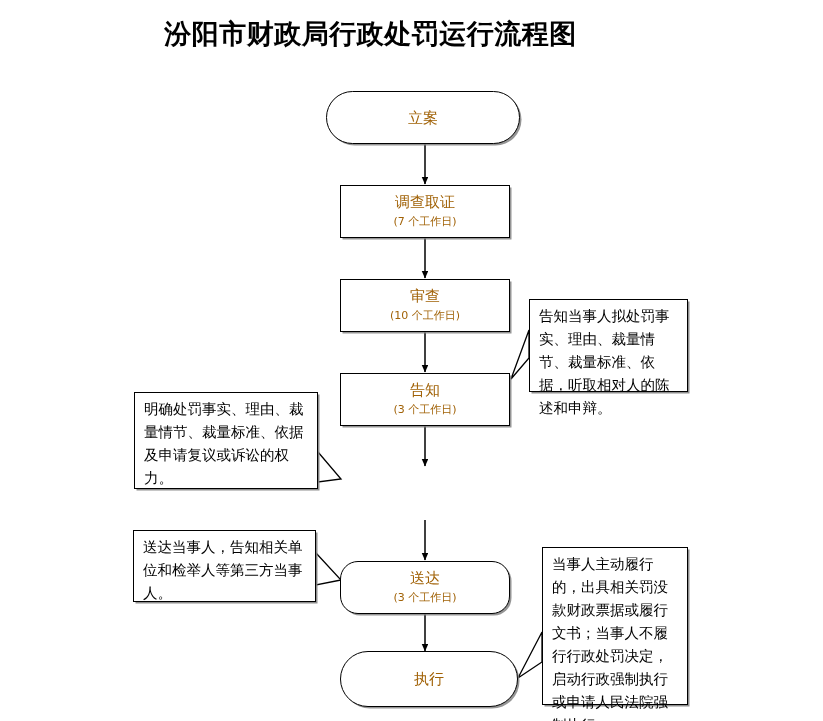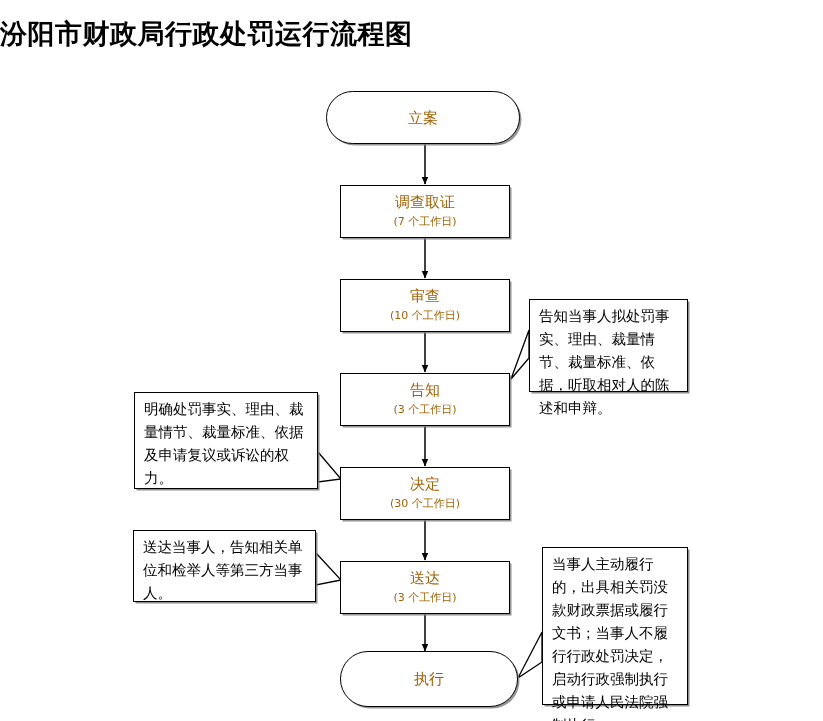--- a/index.html
+++ b/index.html
@@ -28,21 +28,21 @@
     width: 823px;
     height: 721px;
     pointer-events: none;
   }
 
   .page-title {
     position: absolute;
     left: 0;
     top: 16px;
     width: 741px;
-    text-align: left;
+    text-align: center;
     font-size: 27px;
     font-weight: bold;
     color: #000000;
     letter-spacing: 0.5px;
     white-space: nowrap;
   }
 
   
   .node {
     position: absolute;
@@ -127,26 +127,22 @@
   <div class="node" style="left:340px; top:279px; width:170px; height:53px;">
     <div class="line1">审查</div>
     <div class="line2">(10 个工作日)</div>
   </div>
 
   <div class="node" style="left:340px; top:373px; width:170px; height:53px;">
     <div class="line1">告知</div>
     <div class="line2">(3 个工作日)</div>
   </div>
 
-  <div class="node" style="left:340px; top:467px; width:170px; height:53px;">
-    <div class="line1">决定</div>
-    <div class="line2">(30 个工作日)</div>
-  </div>
 
-  <div class="node" style="left:340px; top:561px; width:170px; height:53px;">
+  <div class="node" style="left:340px; top:561px; width:170px; height:53px;border-radius:18px;">
     <div class="line1">送达</div>
     <div class="line2">(3 个工作日)</div>
   </div>
 
   <div class="node stadium" style="left:340px; top:651px; width:178px; height:56px;">
     <div class="line1">执行</div>
   </div>
 
   <div class="note" style="left:529px; top:299px; width:159px; height:93px;">
     <span>告知当事人拟处罚事实、理由、裁量情节、裁量标准、依据，听取相对人的陈述和申辩。</span>

